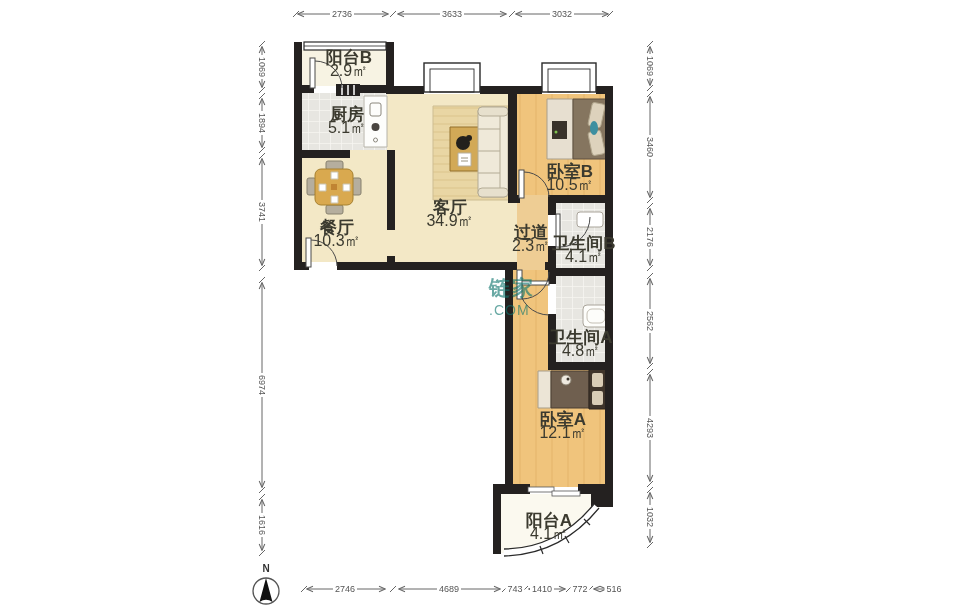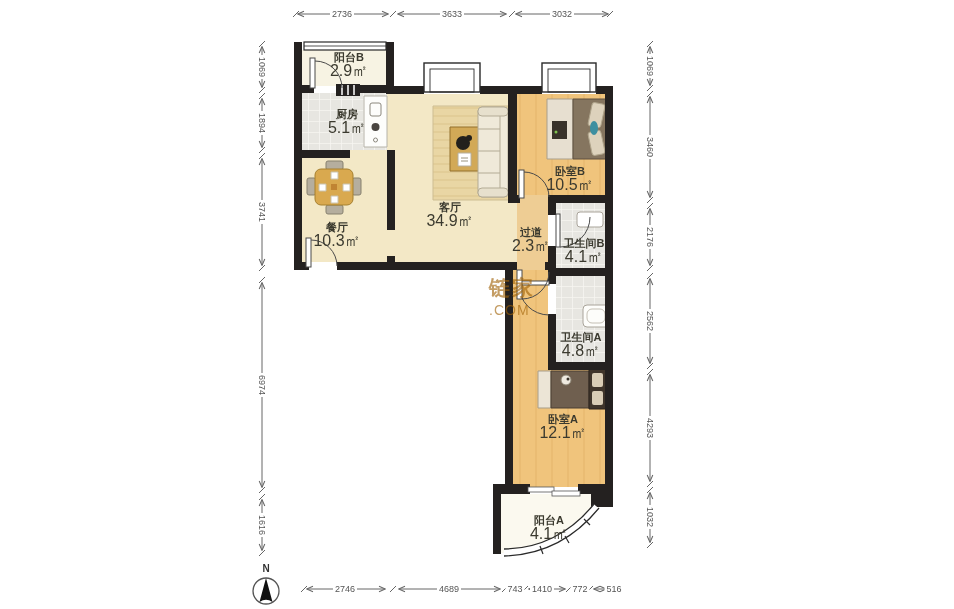--- a/index.html
+++ b/index.html
@@ -1,28 +1,28 @@
 <!DOCTYPE html>
 <html><head>
 <meta charset="utf-8">
 <style>
   html,body{margin:0;padding:0;background:#fff;}
   .stage{position:relative;width:954px;height:609px;background:#fff;overflow:hidden;
          font-family:"Liberation Sans",sans-serif;}
   .stage svg{position:absolute;left:0;top:0;}
   .room{position:absolute;transform:translate(-50%,-50%);text-align:center;
         color:#3b3a2f;line-height:13px;white-space:nowrap;z-index:3;}
-  .room .nm{display:block;font-size:11px;font-weight:600;}
+  .room .nm{display:block;font-size:17px;font-weight:600;}
   .room .ar{display:block;font-size:16px;font-weight:400;}
   .dim{position:absolute;font-size:9px;color:#555;background:#fff;padding:0 2px;
        transform:translate(-50%,-50%);white-space:nowrap;z-index:3;}
   .dimv{transform:translate(-50%,-50%) rotate(90deg);}
   .north-label{position:absolute;transform:translate(-50%,-50%);font-size:10px;
        font-weight:700;color:#333;z-index:3;}
-  .watermark{position:absolute;left:489px;top:274px;z-index:2;color:#a16207;
+  .watermark{position:absolute;left:489px;top:274px;z-index:2;color:#0f766e;
        opacity:.62;pointer-events:none;}
   .watermark .w1{display:block;font-size:21px;letter-spacing:2px;font-weight:700;}
   .watermark .w2{display:block;font-size:14px;letter-spacing:1px;margin-top:0;}
 </style>
 </head>
 <body>
 
 <div class="stage">
 
 <svg width="954" height="609" viewBox="0 0 954 609">

